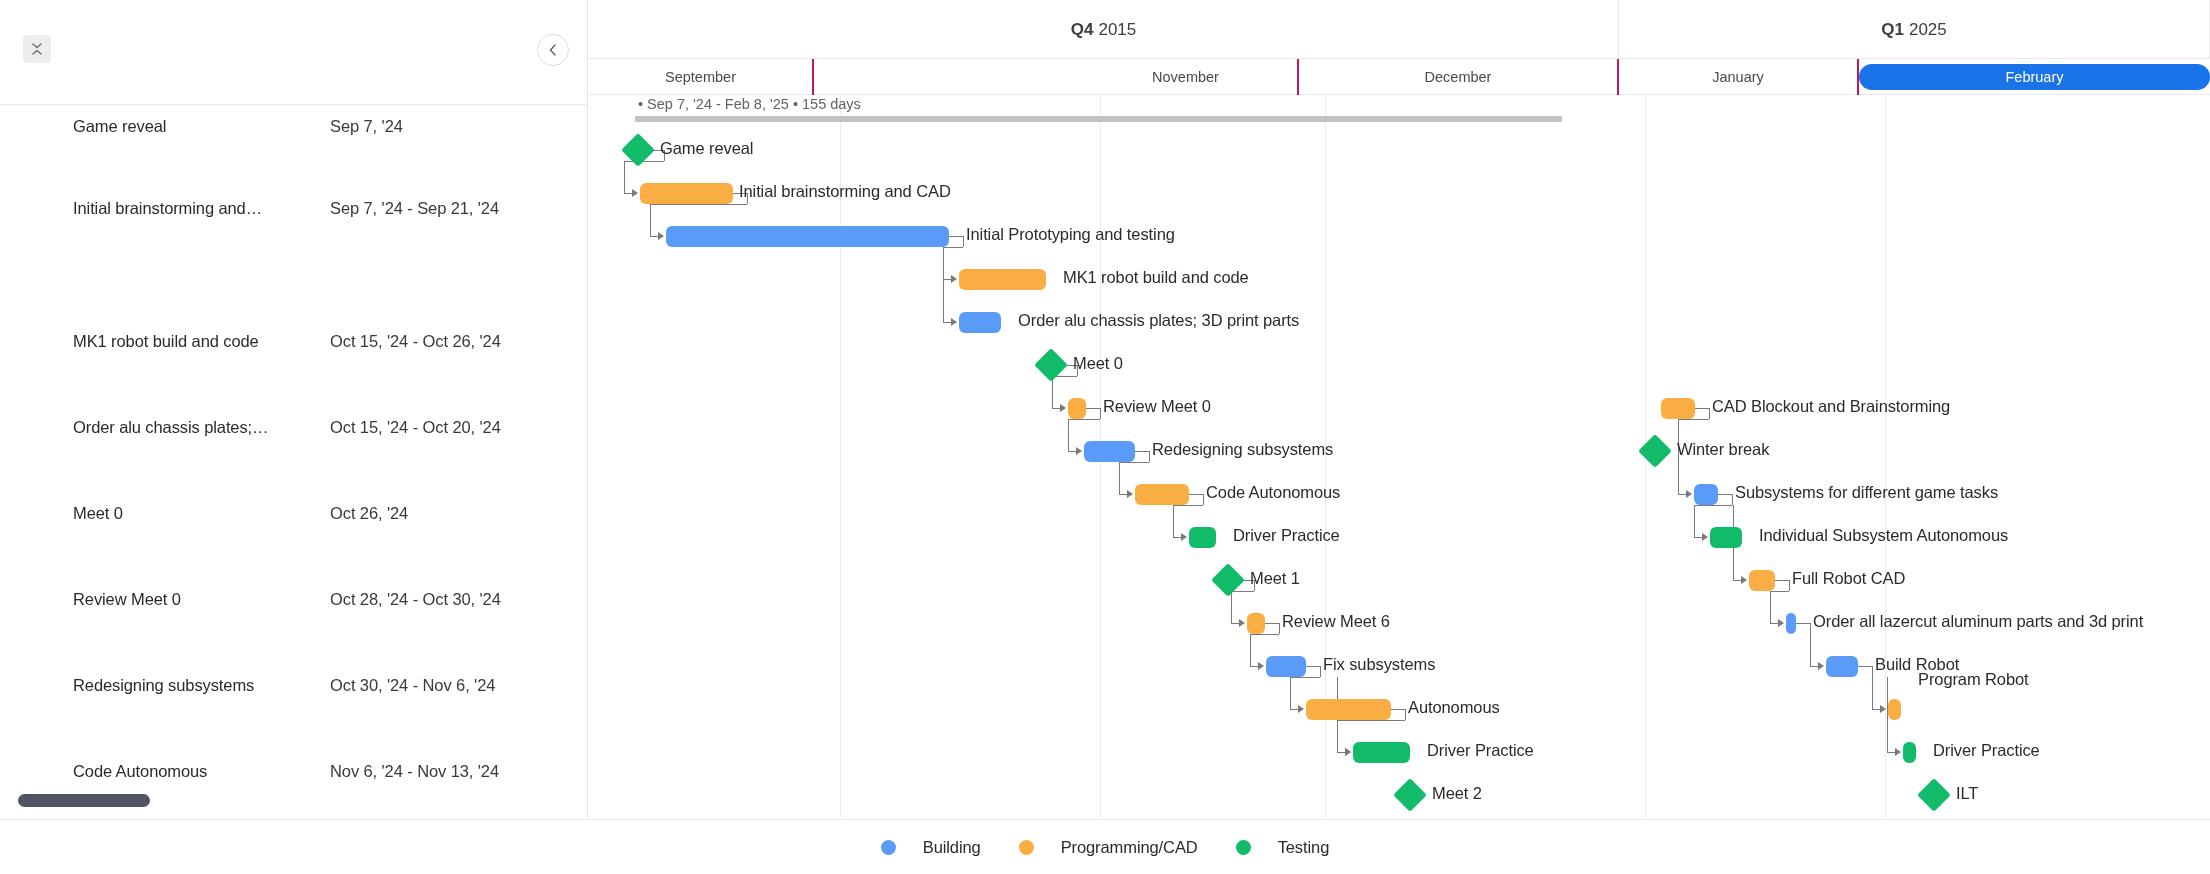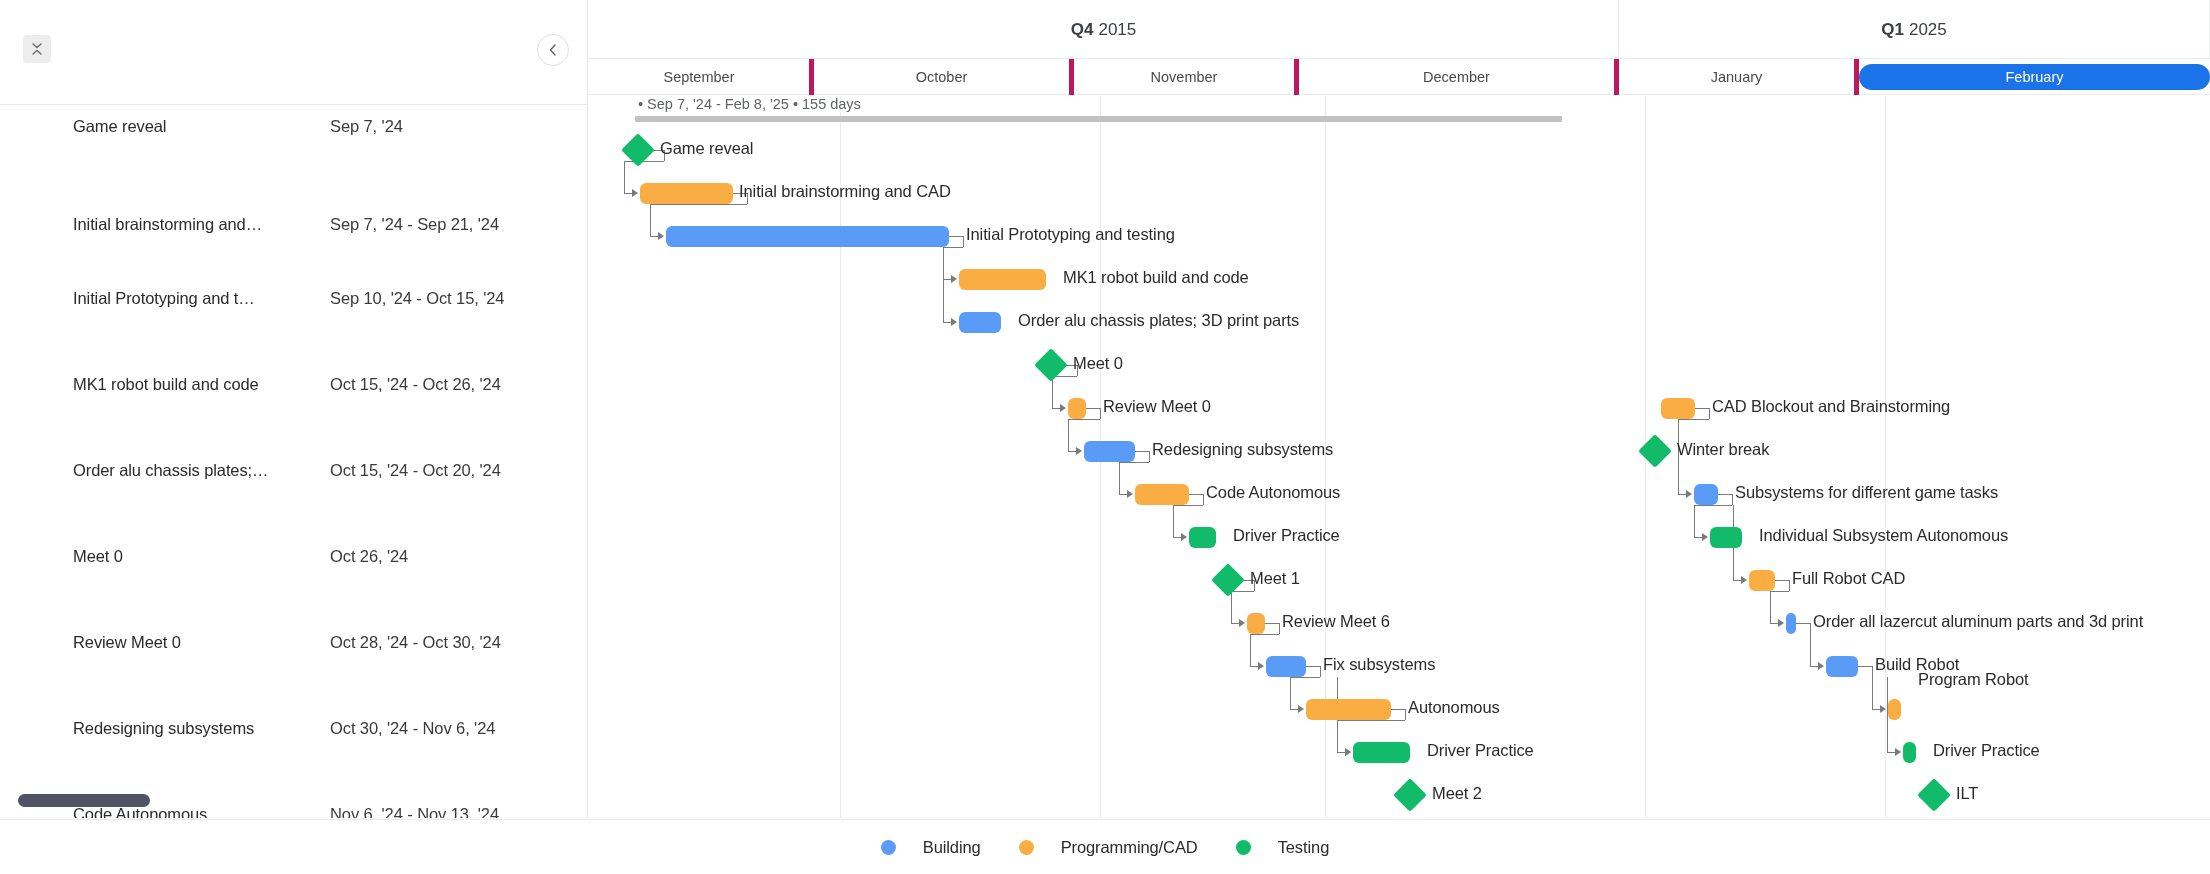--- a/index.html
+++ b/index.html
@@ -105,21 +105,21 @@
   .quarter-cell b { font-weight: 700; margin-right: 5px; }
   .quarter-cell span.yr { font-weight: 400; }
 
   #month-row {
     position: relative;
     height: 36px;
     border-bottom: 1px solid #e8eaed;
   }
   .month-cell {
     position: absolute; top: 0; height: 36px;
-    border-right: 5px solid #be185d;
+    border-right: 2px solid #be185d;
     display: flex; align-items: center; justify-content: center;
     font-size: 14.5px; color: #4a4a4a;
   }
   .month-cell.current {
     border-right: none;
   }
   .month-cell.current .pill {
     background: #1a73e8;
     color: #fff;
     border-radius: 14px;
@@ -220,27 +220,23 @@
           <path d="M9 2 L4.5 7 L9 12" fill="none" stroke="#5f6368" stroke-width="1.4" stroke-linecap="round" stroke-linejoin="round"></path>
         </svg>
       </div>
     </div>
 
     <div id="task-list">
         <div class="task-row" style="top: 0px;">
           <div class="task-name">Game reveal</div>
           <div class="task-dates">Sep 7, '24</div>
         </div>
-        <div class="task-row" style="top: 55px;">
+        <div class="task-row" style="top: 39px;">
           <div class="task-name">Initial brainstorming and…</div>
           <div class="task-dates">Sep 7, '24 - Sep 21, '24</div>
-        </div>
-        <div class="task-row" style="top: 86px;">
-          <div class="task-name">Initial Prototyping and t…</div>
-          <div class="task-dates">Sep 10, '24 - Oct 15, '24</div>
         </div>
         <div class="task-row" style="top: 129px;">
           <div class="task-name">MK1 robot build and code</div>
           <div class="task-dates">Oct 15, '24 - Oct 26, '24</div>
         </div>
         <div class="task-row" style="top: 172px;">
           <div class="task-name">Order alu chassis plates;…</div>
           <div class="task-dates">Oct 15, '24 - Oct 20, '24</div>
         </div>
         <div class="task-row" style="top: 215px;">
@@ -273,21 +269,20 @@
           <b>Q4</b>
           <span class="yr">2015</span>
         </div>
         <div class="quarter-cell" style="left: 1030px; width: 591px;">
           <b>Q1</b>
           <span class="yr">2025</span>
         </div>
       </div>
     <div id="month-row">
         <div class="month-cell" style="left: 0px; width: 225px;">September</div>
-        <div class="month-cell" style="left: 225px; width: 260px;">October</div>
         <div class="month-cell" style="left: 710px; width: 320px;">December</div>
         <div class="month-cell" style="left: 485px; width: 225px;">November</div>
         <div class="month-cell" style="left: 1030px; width: 240px;">January</div>
         <div class="month-cell current" style="left: 1270px; width: 351px;">
           <div class="pill">February</div>
         </div>
       </div>
 
     <div id="grid-area">
       <div id="gridlines">

